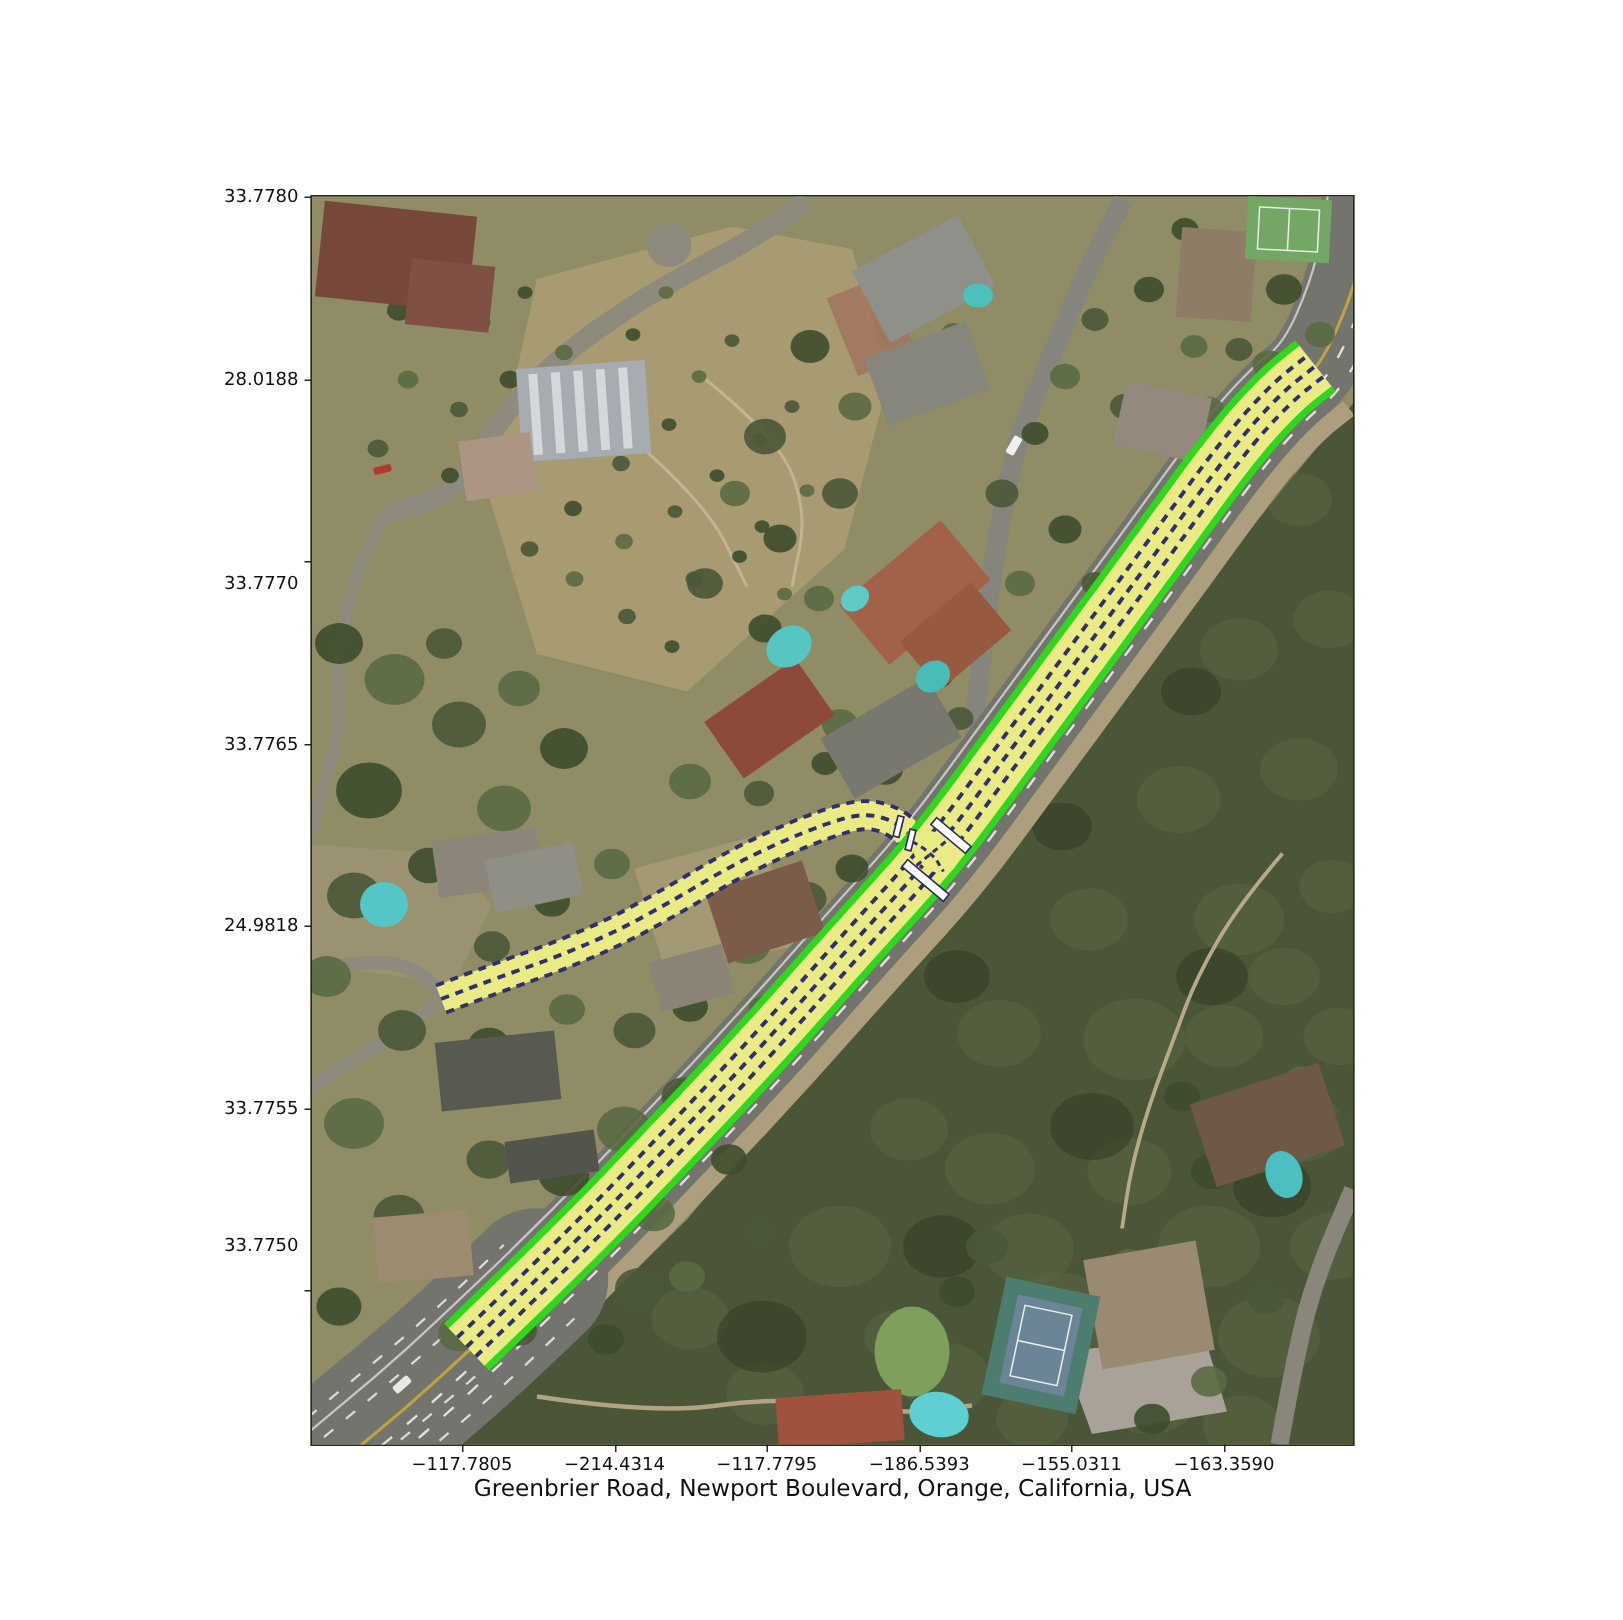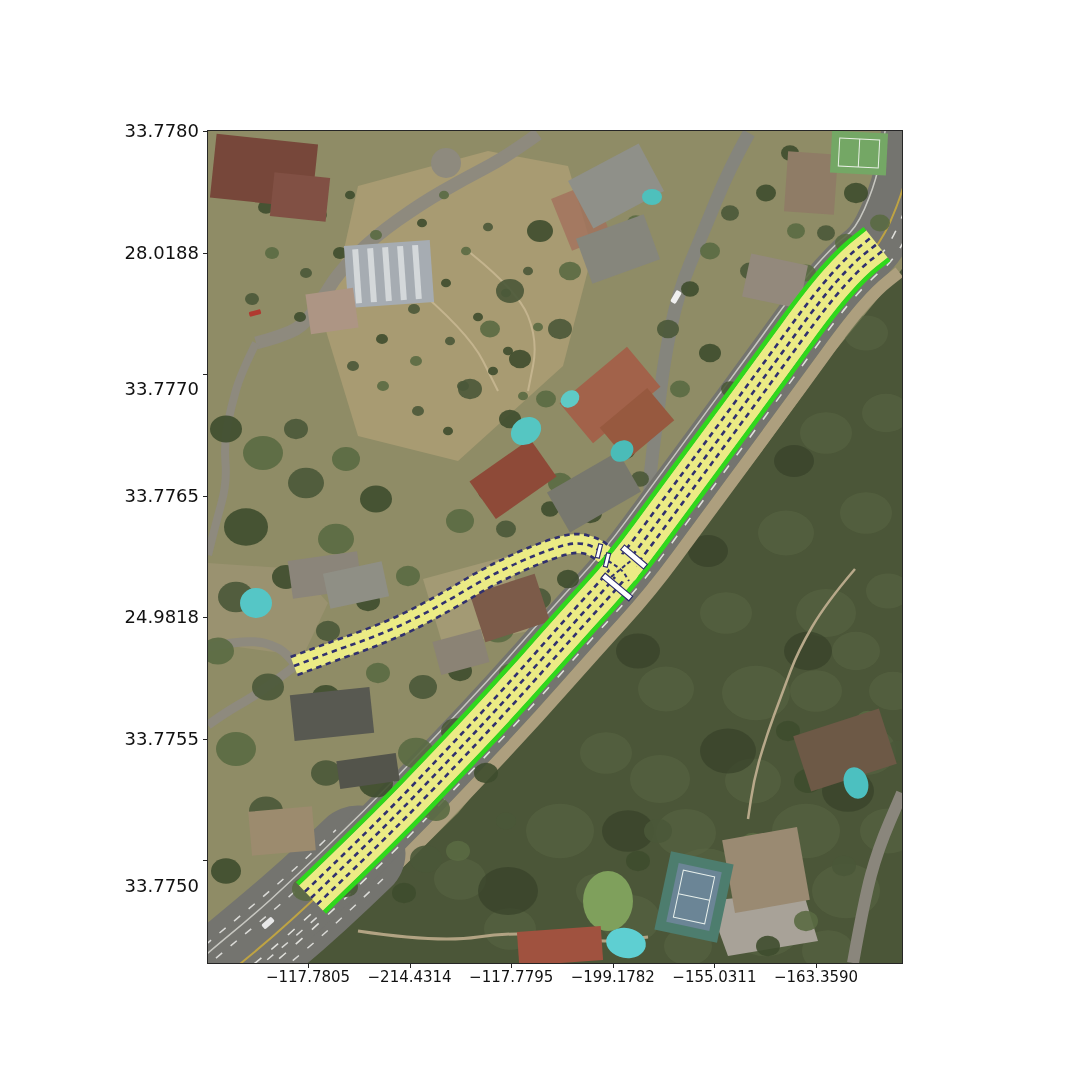--- a/index.html
+++ b/index.html
@@ -8,28 +8,28 @@
     font-family:"DejaVu Sans","Liberation Sans",sans-serif;
     overflow:hidden;
   }
   .plot{
     position:absolute;left:207px;top:130px;width:694px;height:832px;
     border:1px solid #262626;box-sizing:content-box;background:#8f8c66;
   }
   .plot svg{position:absolute;left:0;top:0;width:694px;height:832px;display:block;}
   .ytick-label{
     position:absolute;right:calc(100% + 9px);transform:translateY(-52%);
-    font-size:18px;color:#111;white-space:nowrap;line-height:1;
+    font-size:12px;color:#111;white-space:nowrap;line-height:1;
   }
   .ytick-mark{
     position:absolute;right:100%;width:5px;height:1px;background:#262626;
   }
   .xtick-label{
     position:absolute;top:calc(100% + 7px);transform:translateX(-50%);
-    font-size:15px;color:#111;white-space:nowrap;line-height:1;
+    font-size:12px;color:#111;white-space:nowrap;line-height:1;
   }
   .xtick-mark{
     position:absolute;top:100%;height:5px;width:1px;background:#262626;
   }
   .title{
     position:absolute;left:50%;top:calc(100% + 20px);transform:translateX(-50%);
     font-size:15.5px;color:#111;white-space:nowrap;line-height:1.2;
   }
   .stopbar{stroke:#2b2b6b;stroke-width:1.1px;}
 </style>
@@ -333,30 +333,31 @@
       <div class="ytick-label" style="top: 121.5px;">28.0188</div>
       <div class="ytick-mark" style="top: 121.5px;"></div>
       <div class="ytick-label" style="top: 258px;">33.7770</div>
       <div class="ytick-mark" style="top: 243px;"></div>
       <div class="ytick-label" style="top: 364.5px;">33.7765</div>
       <div class="ytick-mark" style="top: 364.5px;"></div>
       <div class="ytick-label" style="top: 486px;">24.9818</div>
       <div class="ytick-mark" style="top: 486px;"></div>
       <div class="ytick-label" style="top: 607.5px;">33.7755</div>
       <div class="ytick-mark" style="top: 607.5px;"></div>
-      <div class="ytick-label" style="top: 755px;">33.7750</div>
+      <div class="ytick-label" style="top: 699px;">33.7750</div>
       <div class="ytick-mark" style="top: 729px;"></div>
     </div>
   <div id="xTicks">
       <div class="xtick-label" style="left: 100px;">−117.7805</div>
       <div class="xtick-mark" style="left: 100px;"></div>
       <div class="xtick-label" style="left: 201.6px;">−214.4314</div>
       <div class="xtick-mark" style="left: 201.6px;"></div>
       <div class="xtick-label" style="left: 303.2px;">−117.7795</div>
       <div class="xtick-mark" style="left: 303.2px;"></div>
-      <div class="xtick-label" style="left: 404.8px;">−199.1782</div>
+      <div class="xtick-label" style="left: 404.8px;">−186.5393</div>
       <div class="xtick-mark" style="left: 404.8px;"></div>
       <div class="xtick-label" style="left: 506.4px;">−155.0311</div>
       <div class="xtick-mark" style="left: 506.4px;"></div>
       <div class="xtick-label" style="left: 608px;">−163.3590</div>
       <div class="xtick-mark" style="left: 608px;"></div>
     </div>
+  <div class="title">Greenbrier Road, Newport Boulevard, Orange, California, USA</div>
 </div>
 
 </body></html>

